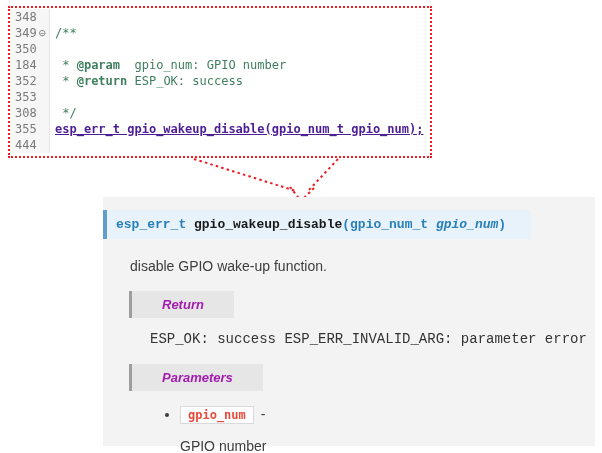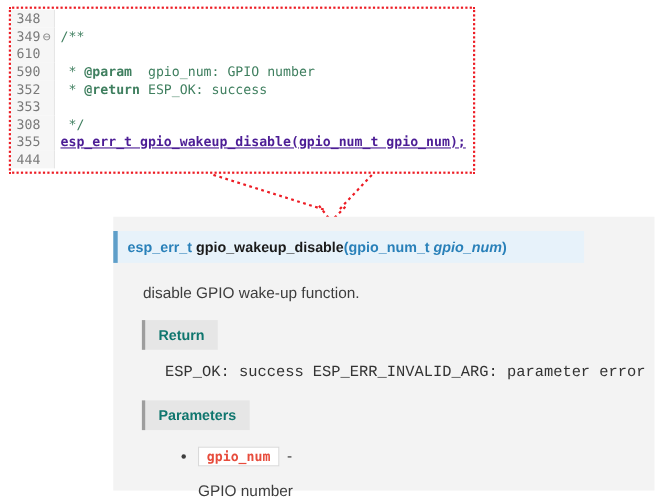--- a/index.html
+++ b/index.html
@@ -33,35 +33,35 @@
   .arrow path, .arrow line { stroke:#ed1c24; stroke-width:2; fill:none; stroke-dasharray:2.5 3.2; }
 
   
   .docpanel {
     position:absolute; left:103px; top:197px; width:492px; height:249px;
     background:#f3f3f3; padding-top:13px;
   }
   .sig {
     width:428px; background:#e7f2fa; border-left:4px solid #5f9fc9;
     padding:7px 8px 7px 9px; white-space:pre;
-    font-family:Liberation Sans, sans-serif;
+    font-family:Liberation Mono, monospace;
     font-size:13px; font-weight:bold; color:#2980b9;
   }
   .sig .kw    { color:#2980b9; }
   .sig .fname { color:#1a1a1a; }
   .sig .ptype { color:#2980b9; }
   .sig .pname { color:#2980b9; font-style:italic; }
   .sig .paren { color:#2980b9; }
 
   .desc { margin:19px 0 0 27px; font-size:14px; color:#3d3d3d; }
 
   .rubric {
     display:inline-block; margin:17px 0 0 26px;
     background:#e6e6e6; border-left:3px solid #9d9d9d;
-    padding:6px 12px; font-size:13px; font-weight:bold; color:#0f766e;
+    padding:6px 30px; font-size:13px; font-weight:bold; color:#a21caf;font-style:italic;
   }
 
   .return-text { margin:13px 0 0 47px; font-size:14px; color:#333333;font-family:Liberation Mono, monospace; }
 
   ul.params { margin:15px 0 0 0; padding-left:77px; list-style:disc; }
   ul.params li { font-size:14px; color:#3d3d3d; }
   .chip {
     font-family:"DejaVu Sans Mono","Liberation Mono",monospace;
     font-size:12px; color:#e74c3c; background:#ffffff;
     border:1px solid #d9d9d9; padding:1px 7px; font-weight:bold;
@@ -78,25 +78,25 @@
     <span class="ln"><span>348</span><span class="fold"></span></span>
     <span class="src"><span class="cmt"></span><span class="tg"></span><span class="cmt"></span><span class="cd"></span></span>
   </div>
 
   <div class="line">
     <span class="ln"><span>349</span><span class="fold">⊖</span></span>
     <span class="src"><span class="cmt">/**</span><span class="tg"></span><span class="cmt"></span><span class="cd"></span></span>
   </div>
 
   <div class="line">
-    <span class="ln"><span>610</span><span class="fold"></span></span>
+    <span class="ln"><span>350</span><span class="fold"></span></span>
   </div>
 
   <div class="line">
-    <span class="ln"><span>590</span><span class="fold"></span></span>
+    <span class="ln"><span>184</span><span class="fold"></span></span>
     <span class="src"><span class="cmt"> * </span><span class="tg">@param</span><span class="cmt">  gpio_num: GPIO number</span><span class="cd"></span></span>
   </div>
 
   <div class="line">
     <span class="ln"><span>352</span><span class="fold"></span></span>
     <span class="src"><span class="cmt"> * </span><span class="tg">@return</span><span class="cmt"> ESP_OK: success</span><span class="cd"></span></span>
   </div>
 
   <div class="line">
     <span class="ln"><span>353</span><span class="fold"></span></span>

